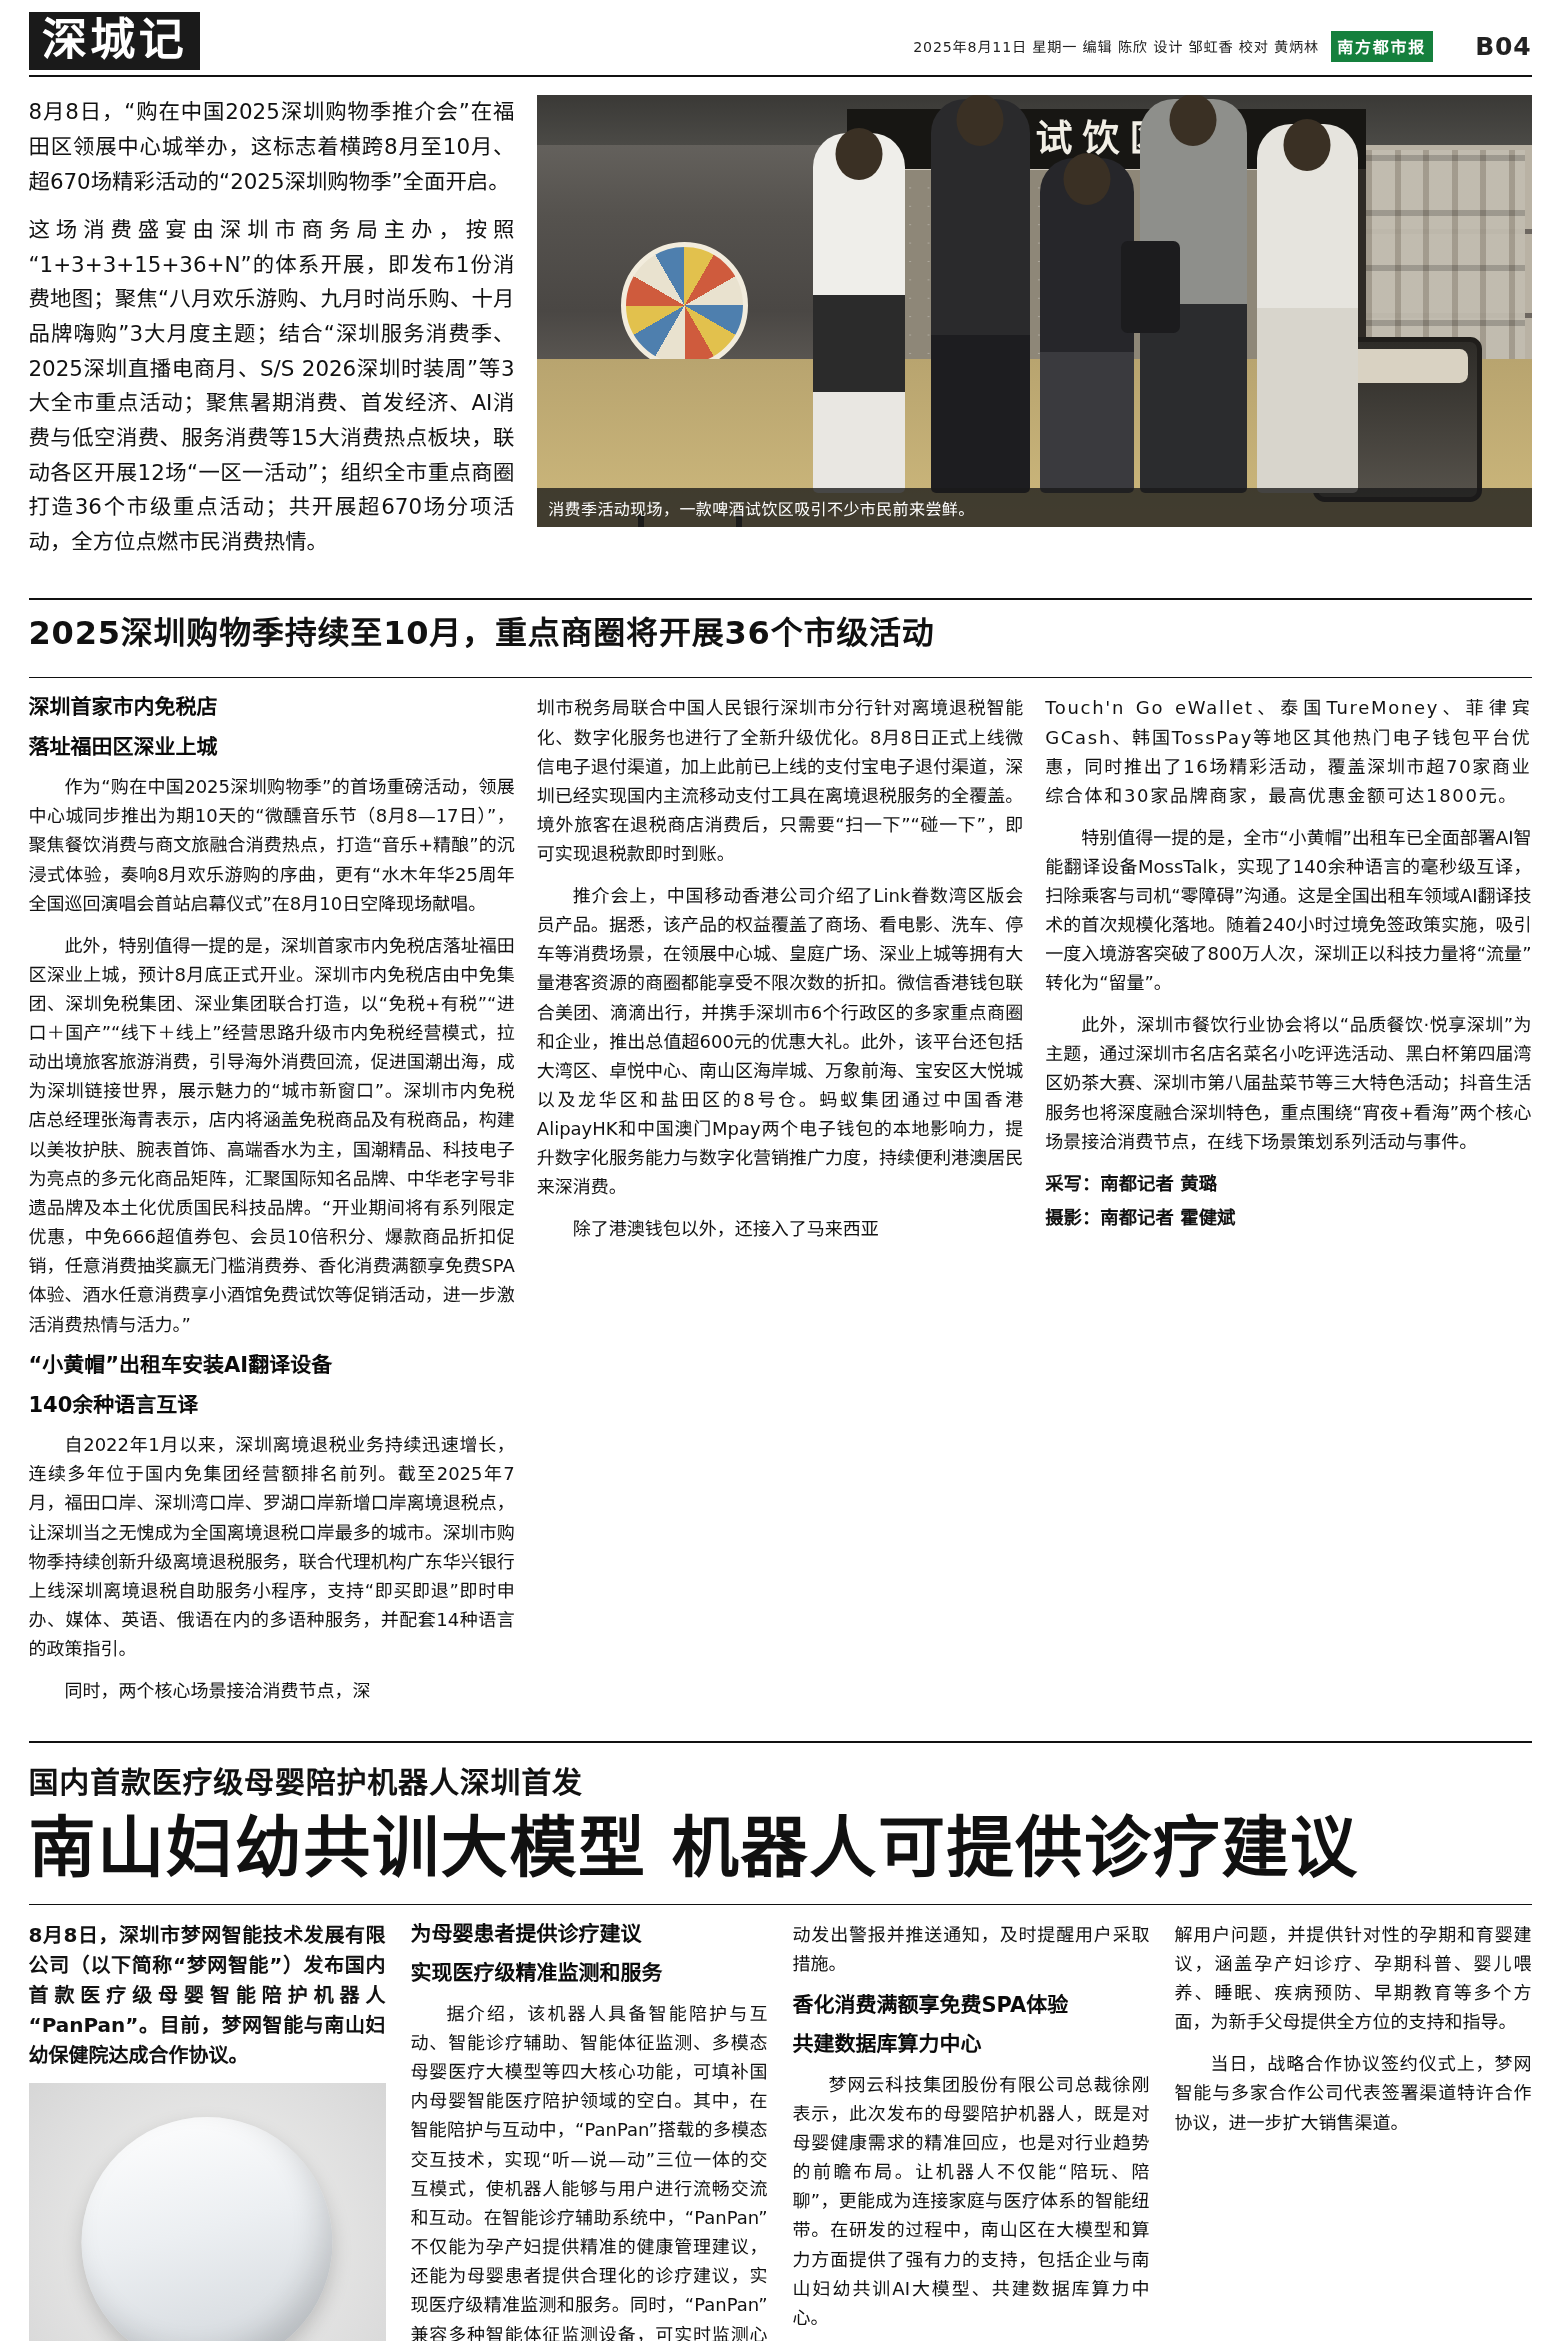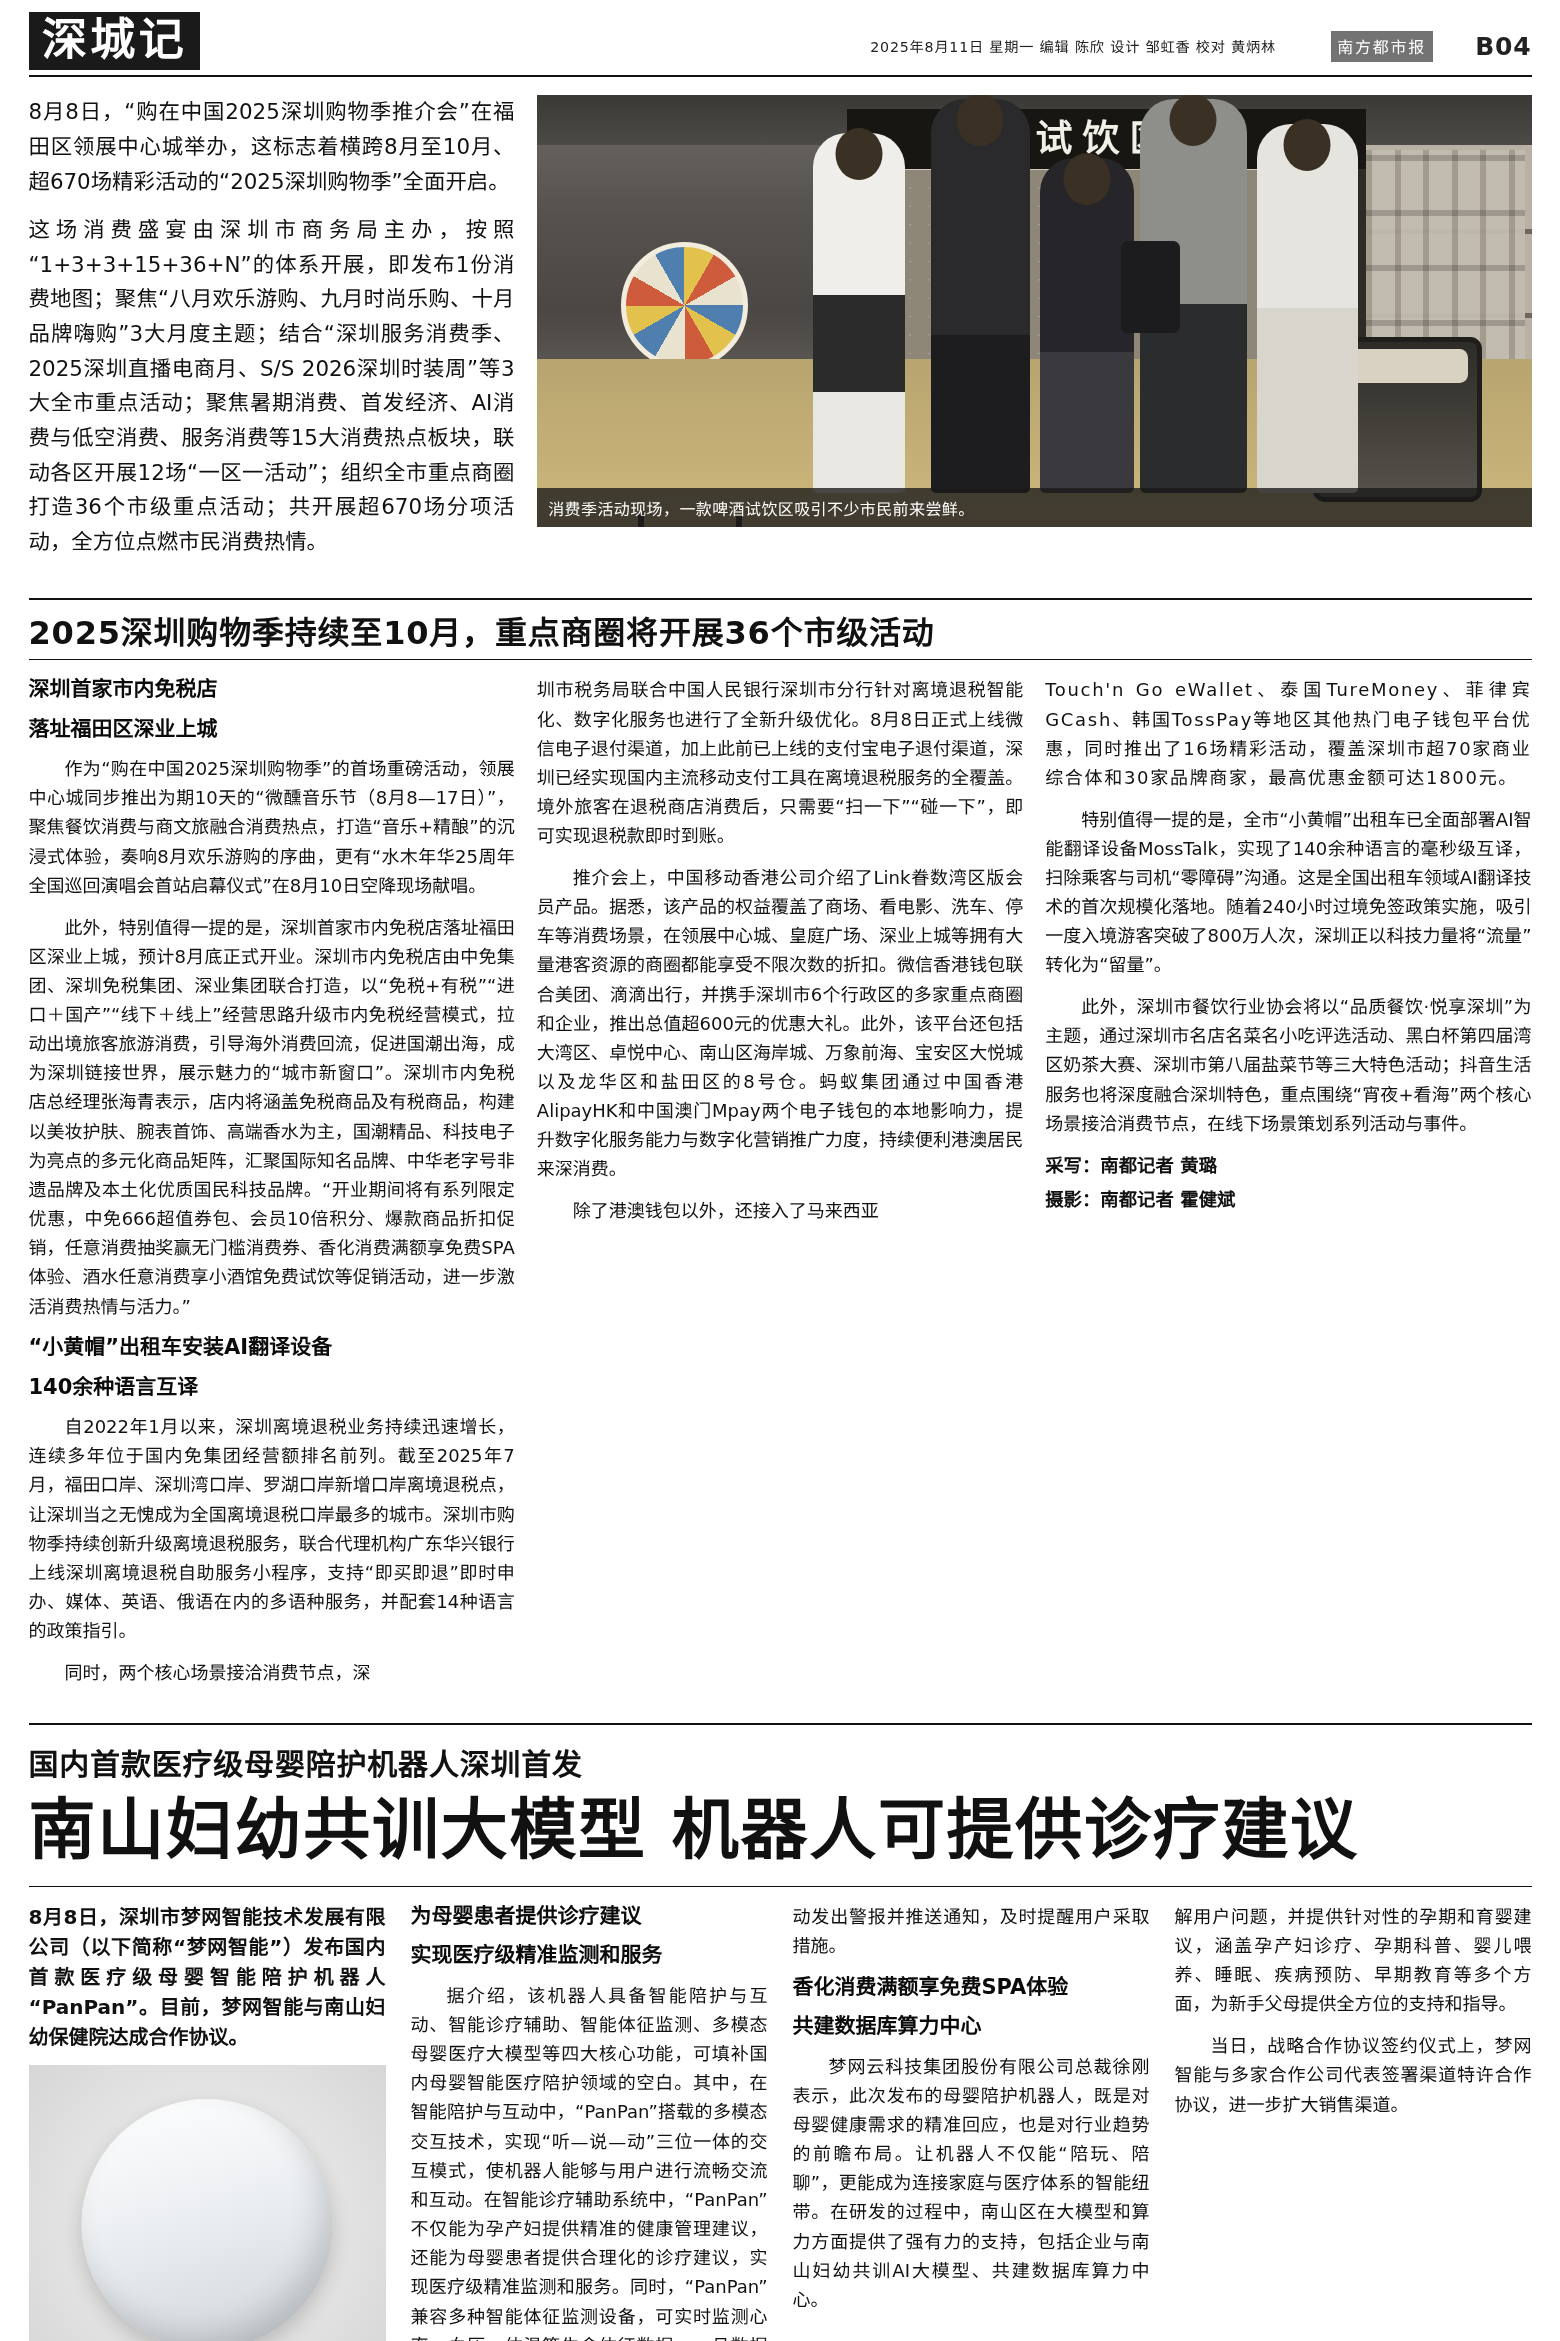--- a/index.html
+++ b/index.html
@@ -45,27 +45,26 @@
     align-items:center;
     gap:11.7px;
     font-size:14.2px;
     color:#222;
     padding-bottom:8.4px;
   }
   .masthead-meta{
     letter-spacing:0.8px;
   }
   .paper-logo{
-    background:#737373;
+    background:#15803d;
     color:#fff;
     font-size:16px;
-    font-weight:normal;
+    font-weight:bold;
     padding:3.4px 6.7px;
     letter-spacing:1.7px;
-    margin-left:43px;
   }
   .page-num{
     font-size:25px;
     font-weight:bold;
     letter-spacing:0.8px;
     margin-left:31px;
   }
 
   
   .top-block{
@@ -145,21 +144,21 @@
   .headline-wrap{margin-top:25px;border-top:2.5px solid #111;padding-top:13.4px;}
   .kicker{
     font-size:32px;font-weight:bold;color:#111;letter-spacing:0.8px;line-height:1.25;
   }
   .headline{
     font-size:70px;font-weight:bold;letter-spacing:1.7px;line-height:1.1;margin-top:8.4px;color:#0b0b0b;
   }
 
   
   .cols{
-    display:flex;gap:22px;margin-top:6px;
+    display:flex;gap:22px;margin-top:24px;
     border-top:1.7px solid #111;padding-top:15px;
   }
   .col{
     flex:1;
     font-size:18px;line-height:1.62;text-align:justify;color:#121212;
   }
   .col p{margin:0 0 12.6px 0;text-indent:2em;}
   .col p.noindent{text-indent:0;}
   .sub-h{
     font-size:21px;font-weight:bold;line-height:1.4;margin:0 0 10px 0;color:#0b0b0b;

